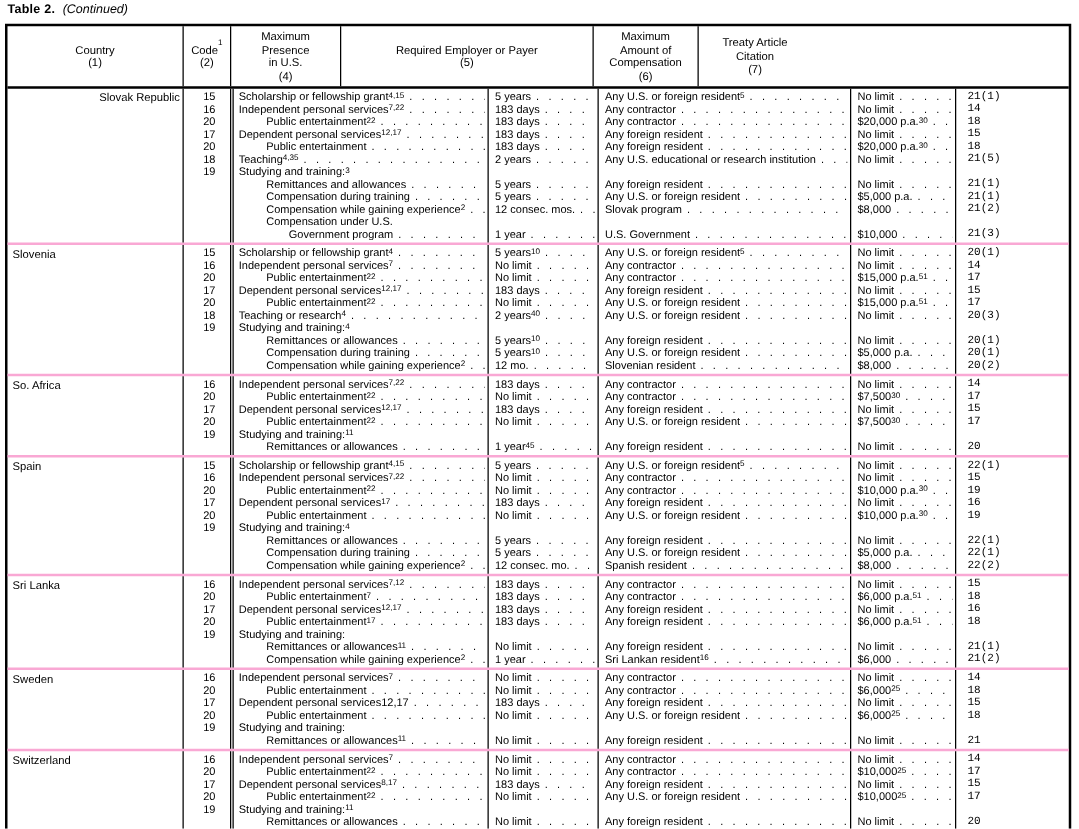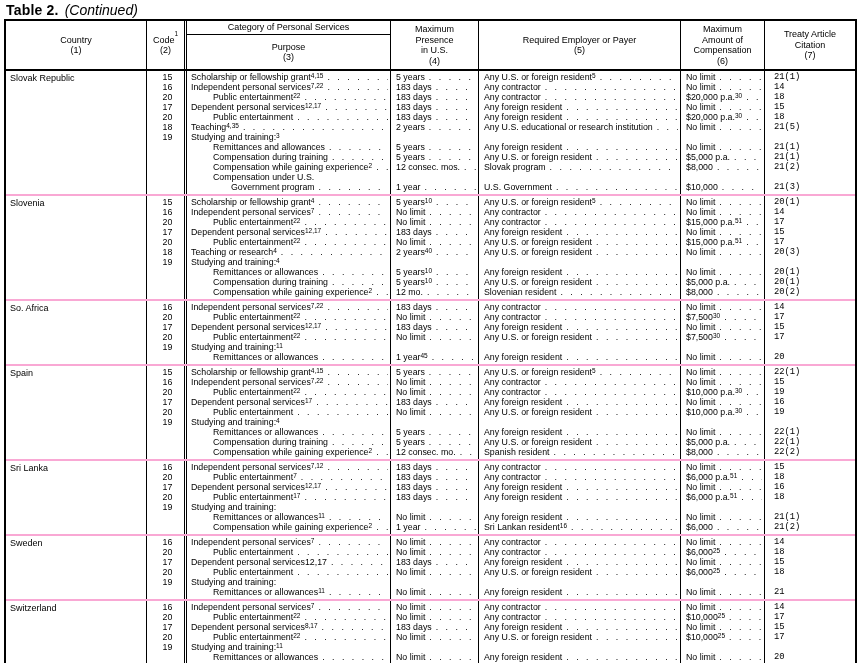--- a/index.html
+++ b/index.html
@@ -1,39 +1,39 @@
 <!DOCTYPE html>
 <html><head>
 <meta charset="utf-8">
 <style>
   html,body{margin:0;padding:0;background:#fff;}
   .page{position:relative;width:863px;height:663px;background:#fff;color:#000;
         font-family:"Liberation Sans","DejaVu Sans",sans-serif;overflow:hidden;}
-  .title{position:absolute;left:6px;top:2px;font-size:14px;}
+  .title{position:absolute;left:6px;top:2px;font-size:10px;}
   .title .t-main{font-weight:bold;letter-spacing:.2px;}
   .title .t-cont{font-style:italic;margin-left:6px;}
   .tbl{position:absolute;left:4px;top:19px;width:853px;border:2px solid #000;box-sizing:border-box;}
   .col{box-sizing:border-box;border-left:1px solid #000;}
   .c-country{width:140px;border-left:none;}
   .c-code{width:38px;}
   .c-purpose{width:206px;border-left:3px double #000;}
   .c-presence{width:88px;}
   .c-payer{width:202px;}
   .c-comp{width:84px;}
   .c-cit{width:91px;}
   
   .hdr{display:flex;border-bottom:2px solid #000;height:48px;font-size:9px;line-height:10.5px;text-align:center;}
   .hcell{display:flex;flex-direction:column;justify-content:center;}
   .h-purpose-wrap{display:flex;flex-direction:column;padding:0;}
   .h-cat{height:13px;line-height:13px;border-bottom:1px solid #000;}
   .h-pur{flex:1;display:flex;flex-direction:column;justify-content:center;}
   sup{font-size:6.5px;position:relative;top:-2.5px;line-height:0;}
   
   .section{display:flex;border-top:2px solid #f9a8d4;}
-  .section:first-child{border-top:none;}
+  .section:first-child{border-top:none;text-align:right;}
   .section .col{padding-top:1px;padding-bottom:2px;}
   .country-name{font-size:9px;line-height:10px;padding:1px 2px 0 4px;white-space:nowrap;}
   .ln{height:10px;line-height:10px;font-size:8.8px;white-space:nowrap;overflow:hidden;display:flex;align-items:baseline;}
   .c-code .ln{justify-content:center;}
   .txt{padding-left:4px;}
   .txt.i1{padding-left:26px;}
   .txt.i2{padding-left:44px;}
   .c-presence .txt,.c-payer .txt,.c-comp .txt{padding-left:5px;}
   .c-cit .txt{padding-left:9px;font-family:Liberation Mono, monospace;}
   .dots{flex:1;overflow:hidden;white-space:nowrap;margin:0 2px 0 4px;letter-spacing:2.5px;}
@@ -50,27 +50,20 @@
   <div class="tbl">
     <div class="hdr">
       <div class="col c-country hcell">
         <div>Country</div>
         <div>(1)</div>
       </div>
       <div class="col c-code hcell">
         <div><span>Code</span><sup>1</sup></div>
         <div>(2)</div>
       </div>
-      <div class="col c-purpose h-purpose-wrap">
-        <div class="h-cat">Category of Personal Services</div>
-        <div class="h-pur">
-          <div>Purpose</div>
-          <div>(3)</div>
-        </div>
-      </div>
       <div class="col c-presence hcell">
         <div>Maximum</div>
         <div>Presence</div>
         <div>in U.S.</div>
         <div>(4)</div>
       </div>
       <div class="col c-payer hcell">
         <div>Required Employer or Payer</div>
         <div>(5)</div>
       </div>

